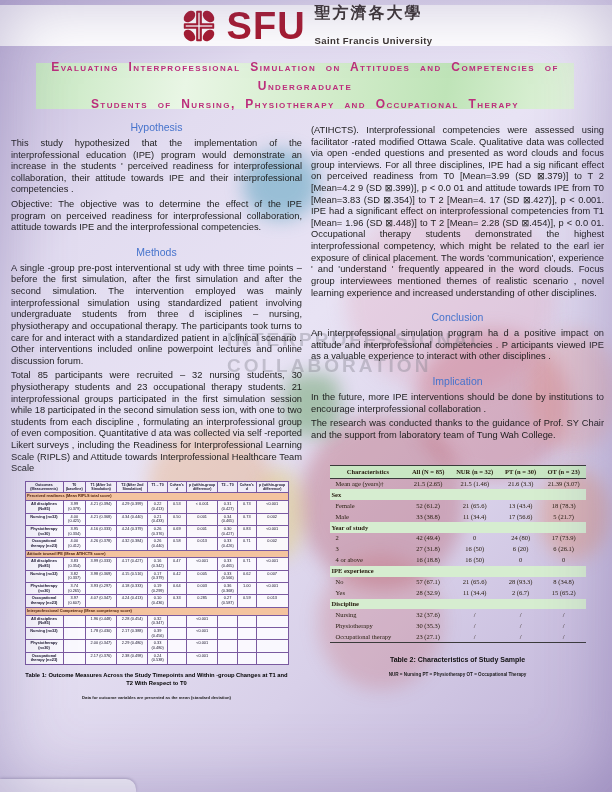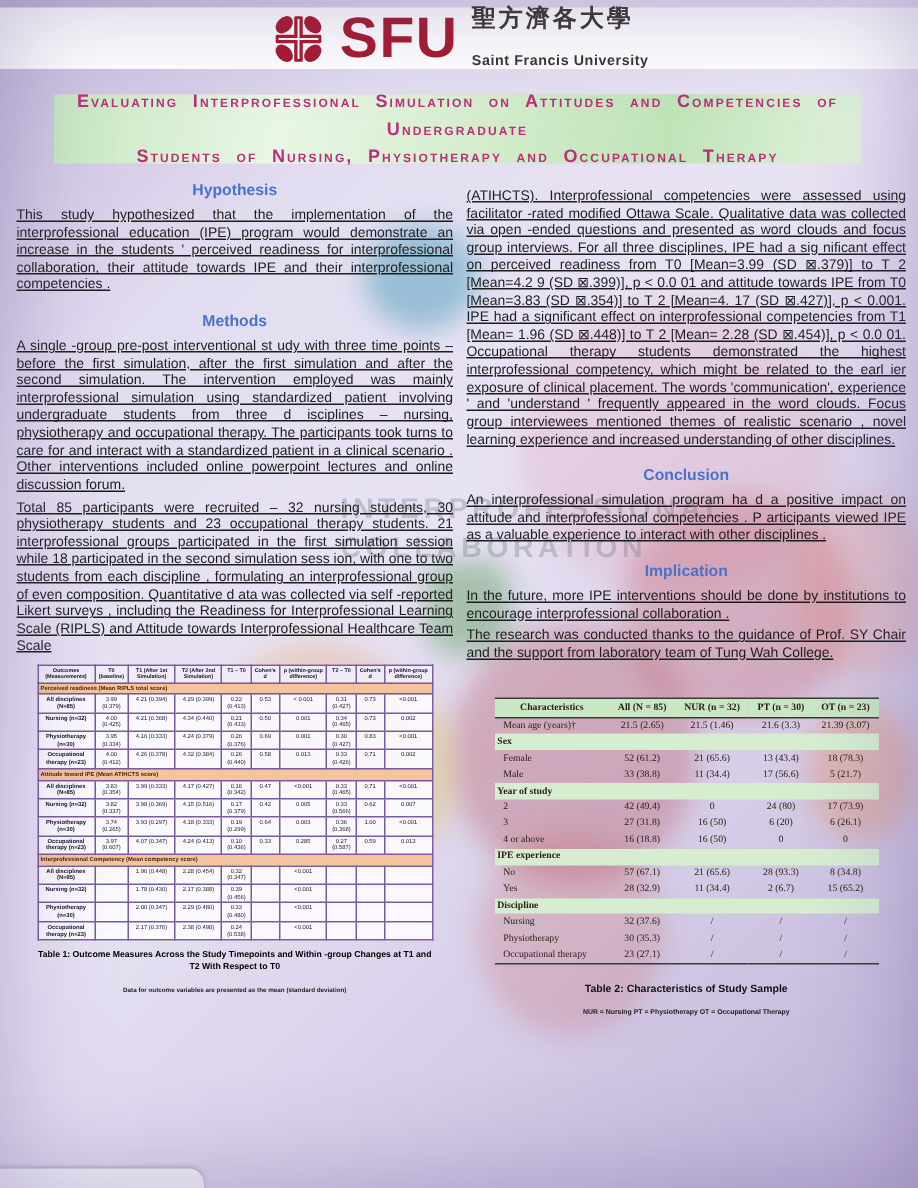--- a/index.html
+++ b/index.html
@@ -34,23 +34,23 @@
   
   .titleband{position:absolute;top:63px;left:36px;right:38px;height:46px;z-index:2;
     background:linear-gradient(100deg,#c6e7c0,#e9f6e5 28%,#d2ecca 55%,#bfe4b8 76%,#e2f3dc);
     display:flex;flex-direction:column;align-items:center;justify-content:center;}
   .titleline{font-variant:small-caps;font-weight:bold;color:#bc2e7d;font-size:12px;
     letter-spacing:1.4px;word-spacing:5px;line-height:1.55;text-align:center;}
   
   .col{position:absolute;top:116px;width:291px;z-index:2;}
   .col-left{left:11px;}
   .col-right{left:311px;width:293px;}
-  .heading{color:#4673cc;font-size:10.5px;font-weight:700;text-align:center;margin:12px 0 5px;}
+  .heading{color:#4673cc;font-size:10.5px;font-weight:400;text-align:center;margin:12px 0 5px;}
   .heading.first{margin-top:5px;}
-  .para{font-size:9.3px;line-height:1.25;text-align:justify;color:#1d1d1d;margin:0 0 3px;text-decoration:underline;}
+  .para{font-size:9.3px;line-height:1.25;text-align:justify;color:#1d1d1d;margin:0 0 3px;}
   
   .t1{border-collapse:collapse;width:264px;margin:6px auto 0;font-size:3.9px;color:#15112a;background:rgba(252,251,255,.92);}
   .t1 th,.t1 td{border:.5px solid #7a5aa0;padding:1px 1.5px;text-align:center;vertical-align:top;line-height:1.2;}
   .t1 th{font-weight:bold;font-size:3.6px;background:#f1edf8;}
   .t1 td.rowlabel{font-weight:bold;}
   .t1 tr.section td{background:#f4c49f;color:#4a1d08;font-weight:bold;text-align:left;}
   .t1 th:first-child{width:34px;}
   .cap1{font-size:5.8px;font-weight:bold;text-align:center;color:#000;margin:6px 14px 0;line-height:1.4;}
   .fn1{font-size:4.2px;font-weight:bold;text-align:center;color:#222;margin-top:8px;}
   
@@ -111,20 +111,21 @@
 </div>
 
 <div class="titleband">
   <div class="titleline">Evaluating Interprofessional Simulation on Attitudes and Competencies of Undergraduate</div>
   <div class="titleline">Students of Nursing, Physiotherapy and Occupational Therapy</div>
 </div>
 
 <div class="col col-left">
   <div class="heading first">Hypothesis</div>
   <p class="para">This study hypothesized that the implementation of the interprofessional education (IPE) program would demonstrate an increase in the students ' perceived readiness for interprofessional collaboration, their attitude towards IPE and their interprofessional competencies .</p>
+  <p class="para">Objective: The objective was to determine the effect of the IPE program on perceived readiness for interprofessional collaboration, attitude towards IPE and the interprofessional competencies.</p>
 
   <div class="heading">Methods</div>
   <p class="para">A single -group pre-post interventional st udy with three time points – before the first simulation, after the first simulation and after the second simulation. The intervention employed was mainly interprofessional simulation using standardized patient involving undergraduate students from three d isciplines – nursing, physiotherapy and occupational therapy. The participants took turns to care for and interact with a standardized patient in a clinical scenario . Other interventions included online powerpoint lectures and online discussion forum.</p>
 
   <p class="para">Total 85 participants were recruited – 32 nursing students, 30 physiotherapy students and 23 occupational therapy students. 21 interprofessional groups participated in the first simulation session while 18 participated in the second simulation sess ion, with one to two students from each discipline , formulating an interprofessional group of even composition. Quantitative d ata was collected via self -reported Likert surveys , including the Readiness for Interprofessional Learning Scale (RIPLS) and Attitude towards Interprofessional Healthcare Team Scale</p>
 
   <table class="t1">
       <thead>
         <tr>
           <th>Outcomes (Measurements)</th>

